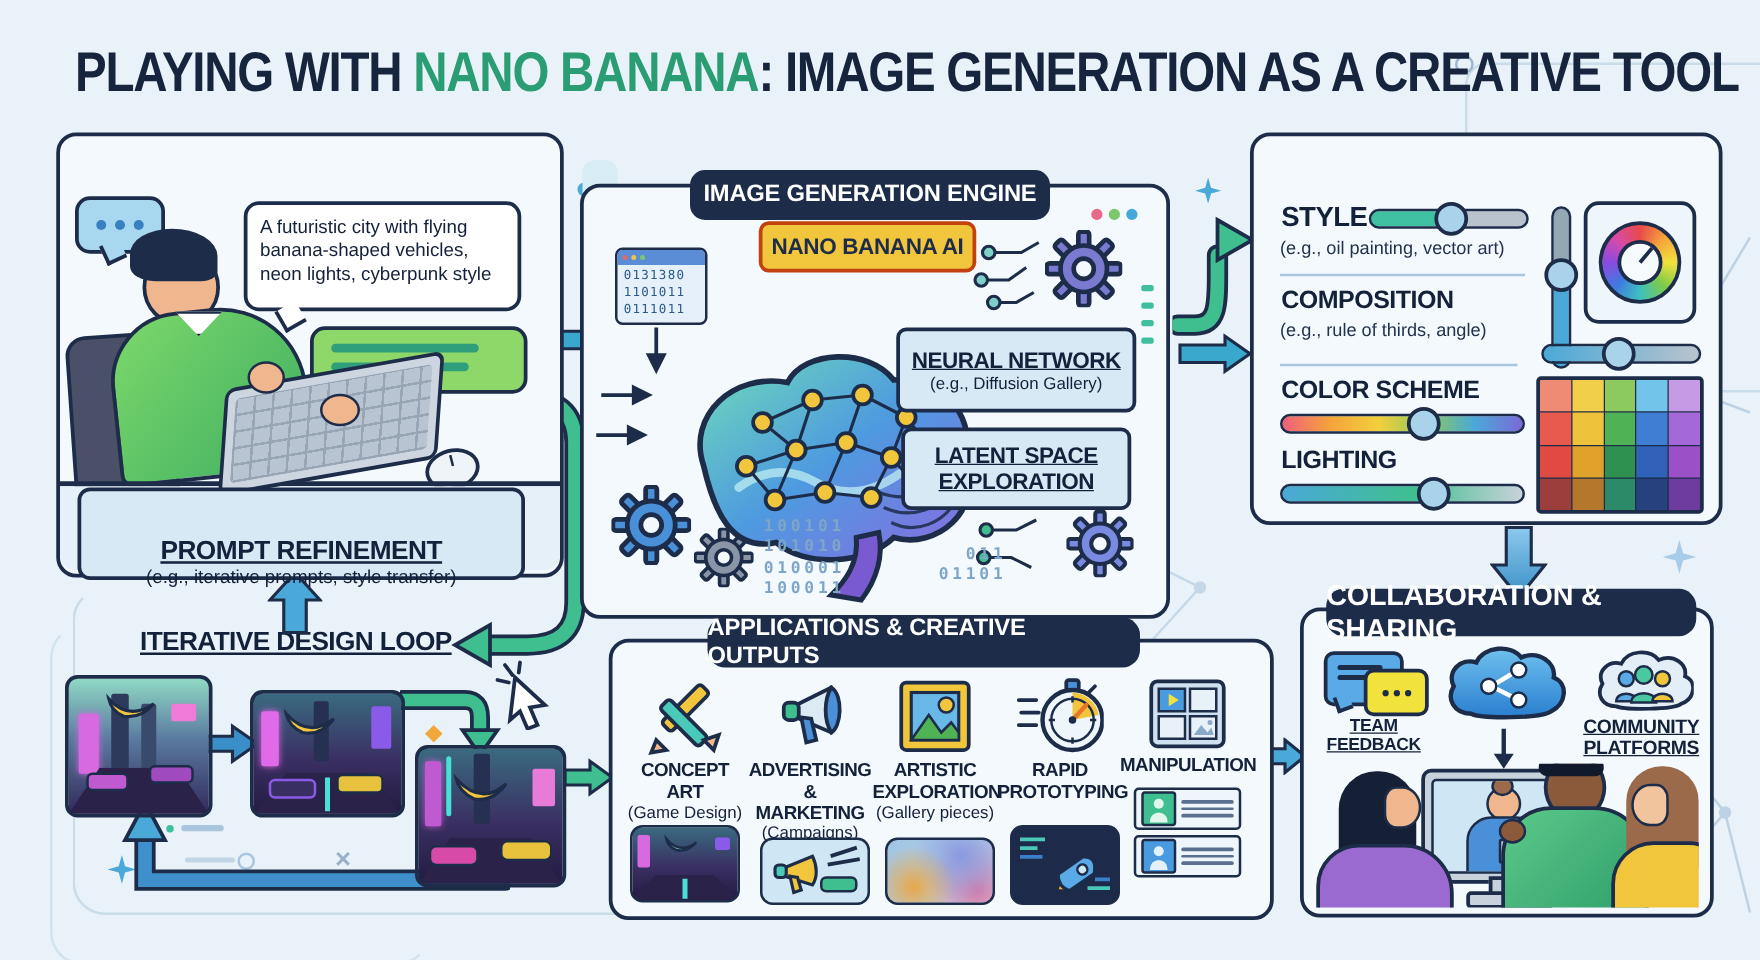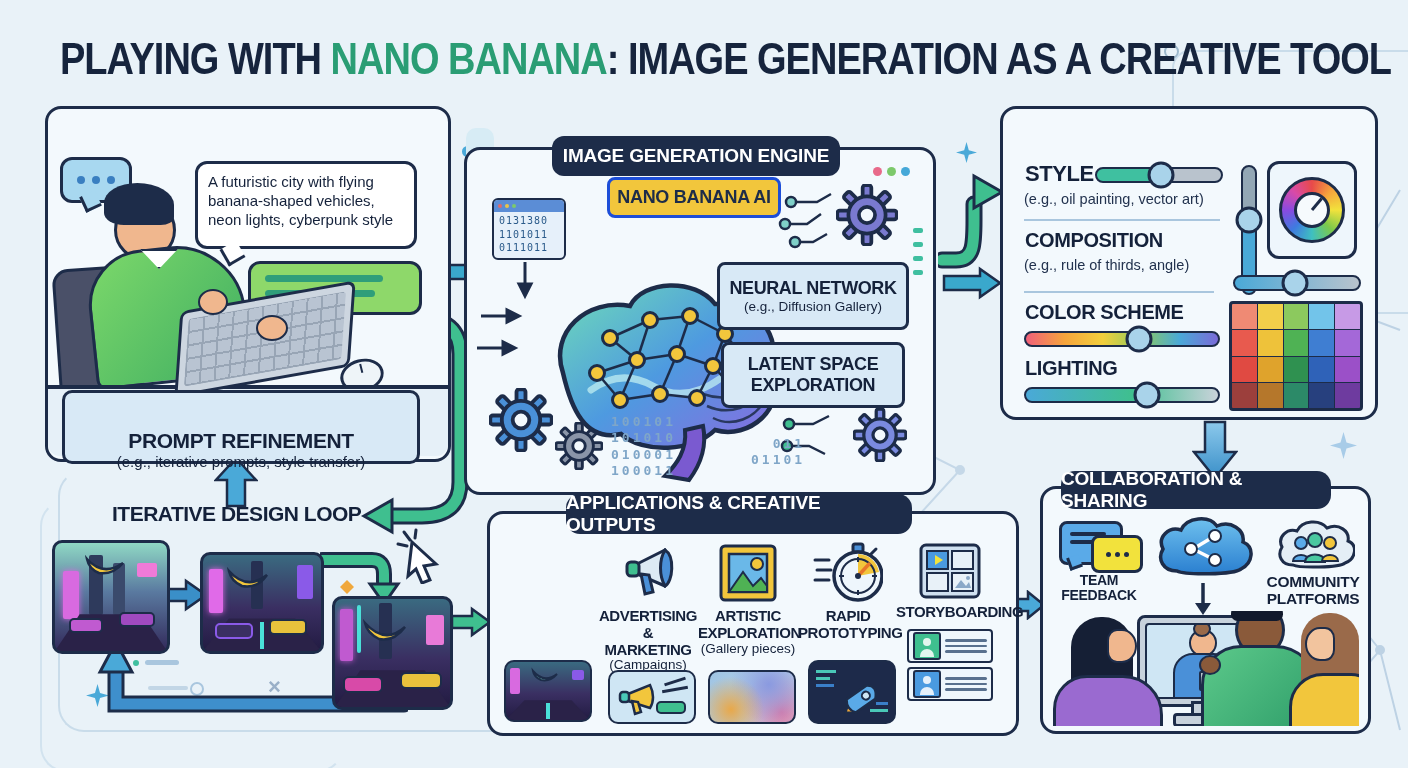--- a/index.html
+++ b/index.html
@@ -47,21 +47,21 @@
         transform:translate(-50%,-100%) rotate(40deg);transform-origin:bottom center;}
   
   .thumb{position:absolute;border:3px solid #1d2c49;border-radius:10px;overflow:hidden;z-index:4;}
   .cyber1{background:linear-gradient(180deg,#8fd8c4 0%,#5a7aa0 45%,#32295a 100%);}
   .cyber2{background:linear-gradient(180deg,#3a6a80 0%,#3a2f62 55%,#221b42 100%);}
   .neon{position:absolute;border-radius:2px;}
   .road{position:absolute;left:0;right:0;bottom:0;height:34%;background:#2a2248;
         clip-path:polygon(0 100%,100% 100%,78% 0,22% 0);}
   .roadline{position:absolute;left:50%;bottom:2%;width:4px;height:28%;background:#4ae0d8;transform:translateX(-50%);}
   
-  .b{font-weight:bold;}
+  .b{font-weight:bold;text-decoration:underline;}
   .center{text-align:center;}
   .mono{font-family:"DejaVu Sans Mono",monospace;}
   .binary{position:absolute;color:#7fa6c8;font-size:13px;letter-spacing:3px;line-height:1.25;font-weight:bold;}
   
   .spark{position:absolute;clip-path:polygon(50% 0,61% 39%,100% 50%,61% 61%,50% 100%,39% 61%,0 50%,39% 39%);}
   .dot{position:absolute;border-radius:50%;}
   .ring{position:absolute;border-radius:50%;border:2.5px solid #7fa6c8;background:transparent;}
   .bgline{position:absolute;border:2px solid #c9dcea;z-index:0;}
   .gearwrap{position:absolute;}
   .apps-col{position:absolute;width:100px;text-align:center;}
@@ -305,21 +305,21 @@
     <polygon points="50,36 78,36 64,56" fill="#3fbf8f" stroke="#1d2c49" stroke-width="3"></polygon>
   </svg>
   <svg class="abs" style="left:450px;top:606px;z-index:3" width="42" height="32">
     <path d="M2,10 H22 V3 L40,16 L22,29 V22 H2 Z" fill="#3fbf8f" stroke="#1d2c49" stroke-width="2.5"></path>
   </svg>
 
   <div class="panel" style="left:464px;top:120px;width:466px;height:342px;margin-top:27px;">
     <div class="badge" style="left:85px;top:-14px;width:288px;height:40px;font-size:19px;">
       <span>IMAGE GENERATION ENGINE</span>
     </div>
-    <div class="abs" style="left:140px;top:27px;width:168px;height:35px;background:#f2c63c;border:3px solid #1d4ed8;border-radius:8px;display:flex;align-items:center;justify-content:center;font-weight:bold;font-size:18px;color:#1d2c49;letter-spacing:-0.3px;">
+    <div class="abs" style="left:140px;top:27px;width:168px;height:35px;background:#f2c63c;border:3px solid #c2410c;border-radius:8px;display:flex;align-items:center;justify-content:center;font-weight:bold;font-size:18px;color:#1d2c49;letter-spacing:-0.3px;">
       <span>NANO BANANA AI</span>
     </div>
 
     <div class="dot" style="left:406px;top:17px;width:9px;height:9px;background:#e86a8a;"></div>
     <div class="dot" style="left:420px;top:17px;width:9px;height:9px;background:#7cc96b;"></div>
     <div class="dot" style="left:434px;top:17px;width:9px;height:9px;background:#45a8d8;"></div>
 
     <div class="abs" style="left:25px;top:48px;width:70px;height:58px;border:2.5px solid #1d2c49;border-radius:6px;background:#e6f0fa;overflow:hidden;">
       <div style="height:12px;background:#5b8dd6;display:flex;align-items:center;gap:3px;padding-left:4px;">
         <span class="dot" style="position:static;width:4px;height:4px;background:#e06a6a;"></span>
@@ -506,20 +506,32 @@
         <div class="pal-cell" style="background: rgb(39, 64, 126);"></div>
         <div class="pal-cell" style="background: rgb(110, 59, 159);"></div>
       </div>
   </div>
 
   <div class="panel" style="left:487px;top:511px;width:526px;height:219px;">
     <div class="badge" style="left:76px;top:-20px;width:346px;height:40px;font-size:19px;border-radius:14px;">
       <span>APPLICATIONS &amp; CREATIVE OUTPUTS</span>
     </div>
 
+    <div class="apps-col" style="left:8px;top:28px;">
+      <svg width="62" height="62" viewBox="0 0 62 62">
+        <g stroke="#1d2c49" stroke-width="3">
+          <rect x="26" y="2" width="11" height="44" rx="3" fill="#f2c63c" transform="rotate(45 31 24)"></rect>
+          <rect x="26" y="14" width="11" height="44" rx="3" fill="#4ac8b8" transform="rotate(-45 31 38)"></rect>
+          <polygon points="8,50 16,58 4,60" fill="#f0b78e"></polygon>
+          <polygon points="46,50 54,58 58,46" fill="#f0b78e"></polygon>
+        </g>
+      </svg>
+      <div class="apps-label">CONCEPT ART</div>
+      <div class="apps-sub">(Game Design)</div>
+    </div>
     <div class="thumb cyber2" style="left:14px;top:146px;width:84px;height:58px;border-width:2.5px;">
       <div class="neon" style="left:4px;top:6px;width:10px;height:26px;background:#d86ae0;"></div>
       <div class="neon" style="right:6px;top:8px;width:12px;height:10px;background:#8a5ae8;"></div>
       <svg style="position:absolute;left:24px;top:4px" width="30" height="18">
           <path d="M3,5 Q14,18 27,8 Q20,16 11,14 Q4,11 3,5 Z" fill="#7cd8c0" stroke="#1d2c49" stroke-width="2"></path>
         </svg>
       <div class="road"></div>
         <div class="roadline"></div>
     </div>
 
@@ -603,21 +615,21 @@
       <svg width="64" height="58" viewBox="0 0 64 58">
         <rect x="3" y="3" width="58" height="52" rx="5" fill="#cfe0f0" stroke="#1d2c49" stroke-width="3"></rect>
         <rect x="9" y="9" width="21" height="18" fill="#4a9ae0" stroke="#1d2c49" stroke-width="2"></rect>
         <polygon points="17,13 25,18 17,23" fill="#f2e23c"></polygon>
         <rect x="34" y="9" width="21" height="18" fill="#e8f1f8" stroke="#1d2c49" stroke-width="2"></rect>
         <rect x="9" y="31" width="21" height="18" fill="#e8f1f8" stroke="#1d2c49" stroke-width="2"></rect>
         <rect x="34" y="31" width="21" height="18" fill="#e8f1f8" stroke="#1d2c49" stroke-width="2"></rect>
         <path d="M37,46 L43,38 L48,44 L51,40 L53,46 Z" fill="#8aa8c8"></path>
           <circle cx="50" cy="36" r="2" fill="#8aa8c8"></circle>
       </svg>
-      <div class="apps-label">STORYBOARDING</div>
+      <div class="apps-label">MANIPULATION</div>
       <div class="apps-sub"></div>
       <div style="margin-top:8px;">
         <div class="sb-card">
           <div class="sb-av" style="background:#3fbf8f;"></div>
           <div class="sb-lines">
               <div></div>
               <div></div>
               <div></div>
             </div>
         </div>
@@ -627,21 +639,21 @@
               <div></div>
               <div></div>
               <div></div>
             </div>
         </div>
       </div>
     </div>
   </div>
 
   <div class="panel" style="left:1040px;top:486px;width:325px;height:242px;">
-    <div class="badge" style="left:18px;top:-18px;width:270px;height:38px;font-size:19px;border-radius:14px;">
+    <div class="badge" style="left:18px;top:-18px;width:296px;height:38px;font-size:23px;border-radius:14px;">
       <span>COLLABORATION &amp; SHARING</span>
     </div>
 
     <div class="bubble" style="left:16px;top:32px;width:58px;height:38px;background:#5aaae8;border-radius:8px;">
       <div class="abs" style="left:8px;top:8px;width:36px;height:4px;background:#1d2c49;border-radius:2px;"></div>
       <div class="abs" style="left:8px;top:16px;width:28px;height:4px;background:#1d2c49;border-radius:2px;"></div>
       <div class="abs" style="left:6px;top:32px;width:10px;height:10px;background:#5aaae8;border-left:3px solid #1d2c49;border-bottom:3px solid #1d2c49;transform:rotate(-20deg);"></div>
     </div>
     <div class="bubble" style="left:48px;top:46px;width:46px;height:32px;background:#f2e23c;border-radius:8px;display:flex;align-items:center;justify-content:center;gap:4px;">
       <span class="dot" style="position:static;width:5px;height:5px;background:#1d2c49;"></span>

